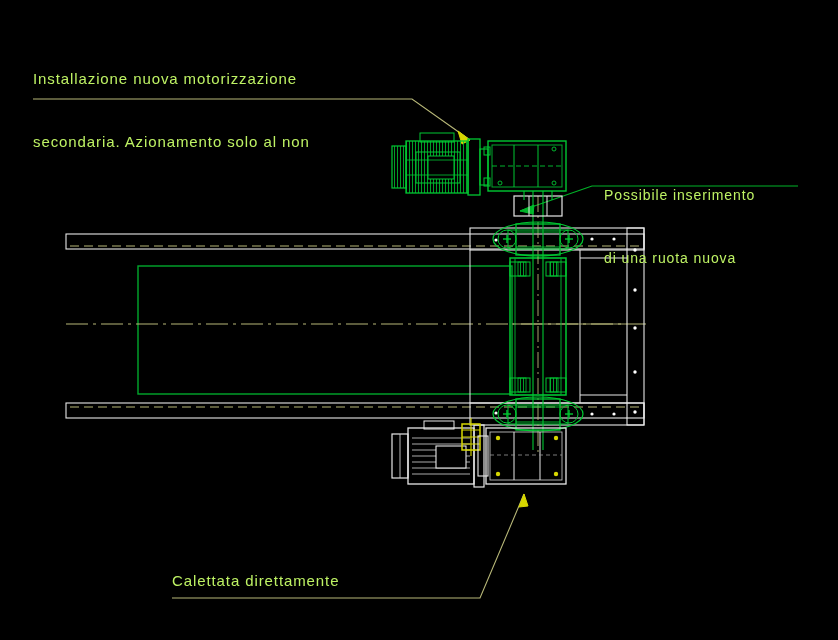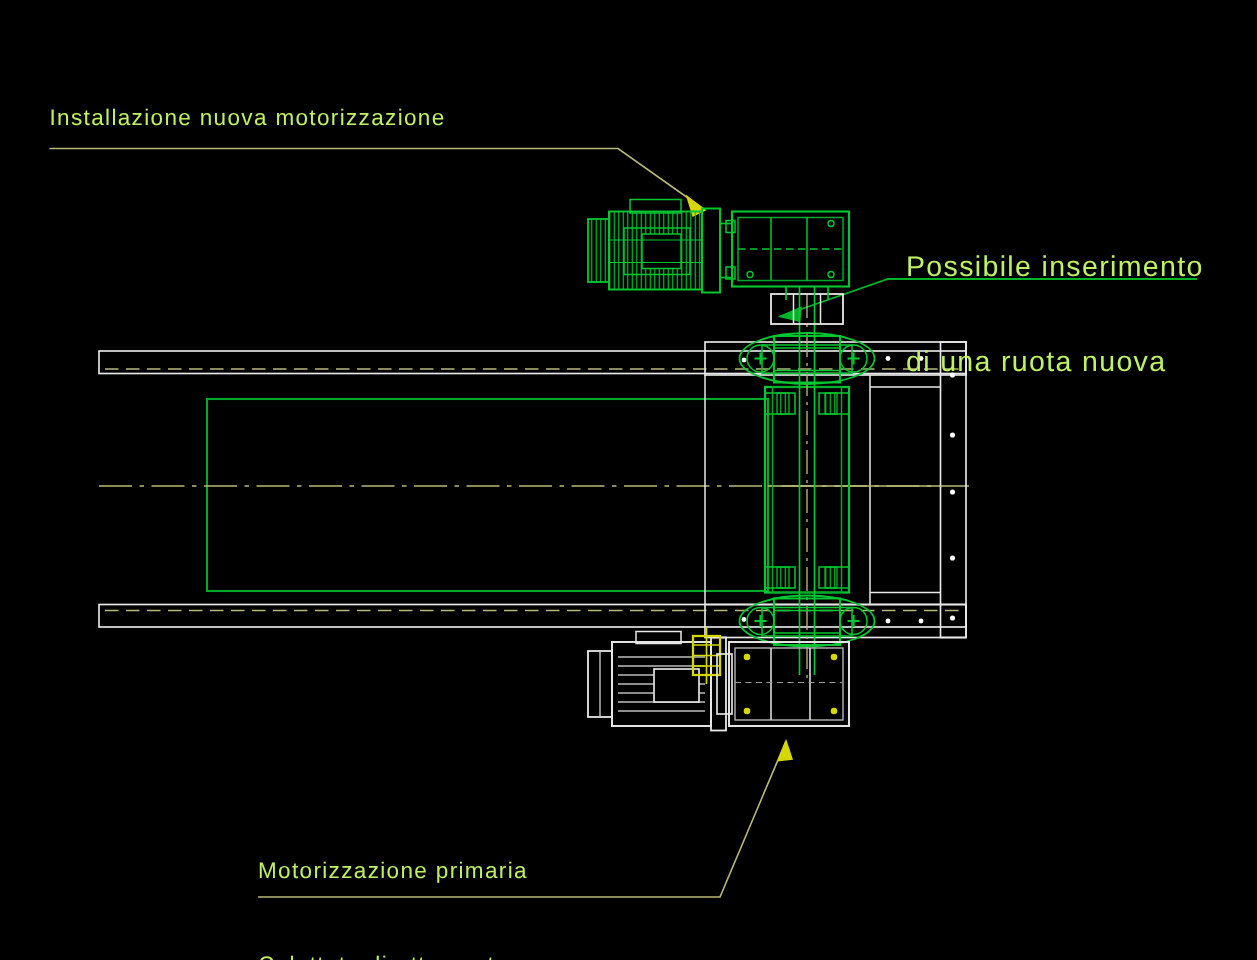--- a/index.html
+++ b/index.html
@@ -2,21 +2,21 @@
 <html><head>
 <meta charset="utf-8">
 <style>
   html,body{margin:0;padding:0;background:#000;}
   body{width:838px;height:640px;overflow:hidden;font-family:"Liberation Sans",sans-serif;}
   #stage{position:relative;width:838px;height:640px;background:#000000;}
   svg#cad{position:absolute;left:0;top:0;width:838px;height:640px;}
   .anno{position:absolute;color:#bef264;font-family:Liberation Sans, sans-serif;
         font-size:15px;line-height:21px;letter-spacing:.9px;white-space:pre;}
   #note-secondary{left:33px;top:26px;}
-  #note-freewheel{left:604px;top:126px;font-size:19px;line-height:21px;}
+  #note-freewheel{left:604px;top:143px;font-size:14px;line-height:21px;}
   #note-primary{left:172px;top:528px;}
 </style>
 </head>
 <body>
 
 <div id="stage">
 
   <svg id="cad" viewBox="0 0 838 640">
 
     <defs>
@@ -238,26 +238,26 @@
 
       <rect x="478" y="436" width="10" height="40" fill="none" stroke="#e8e8e8" stroke-width="1.1"></rect>
 
       <line x1="490" y1="455" x2="562" y2="455" stroke="#9a9a9a" stroke-width=".8" stroke-dasharray="4 3"></line>
     </g>
 
   </svg>
 
   <div class="anno" id="note-secondary">
     <div>Installazione nuova motorizzazione</div>
+    <div>secondaria. Azionamento solo al non</div>
   </div>
 
   <div class="anno" id="note-freewheel">
     <div>Possibile inserimento</div>
     <div>di una ruota nuova</div>
   </div>
 
   <div class="anno" id="note-primary">
-    <div>Motorizzazione primaria</div>
     <div>Calettata direttamente</div>
     
   </div>
 
 </div>
 
 </body></html>

